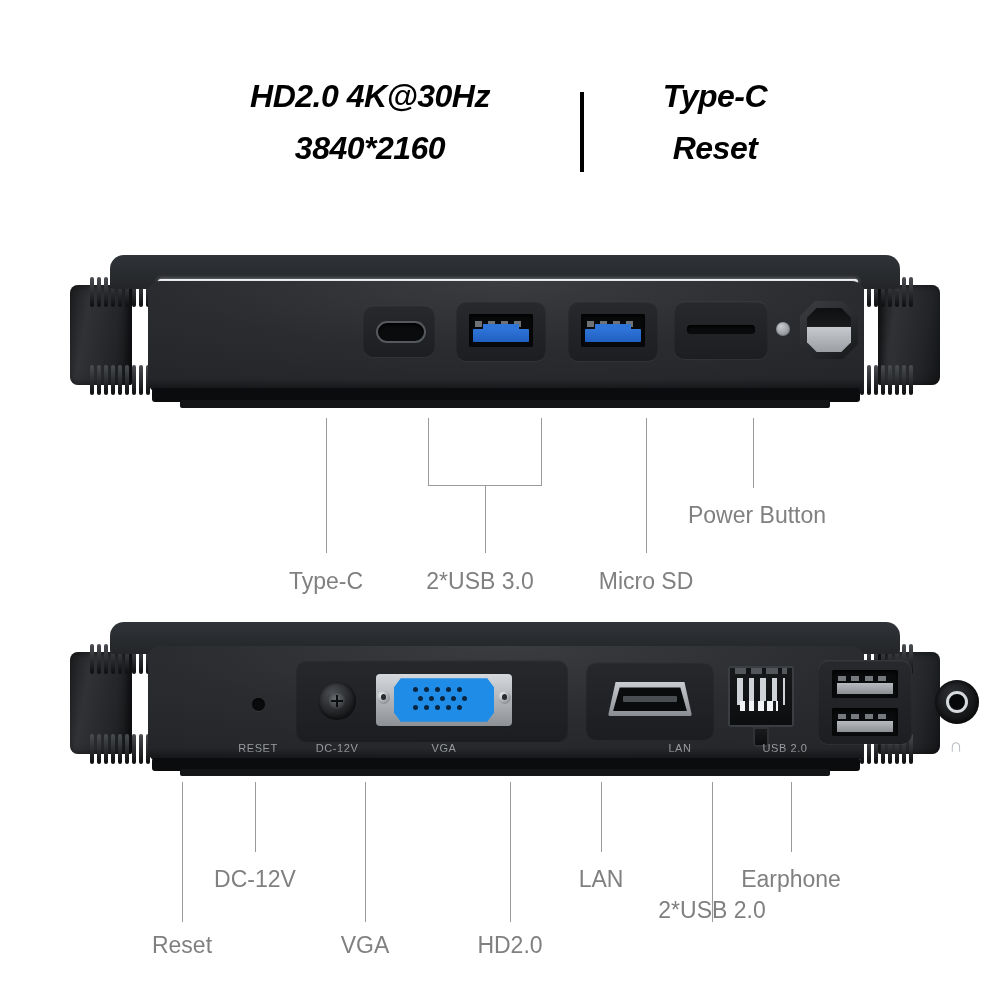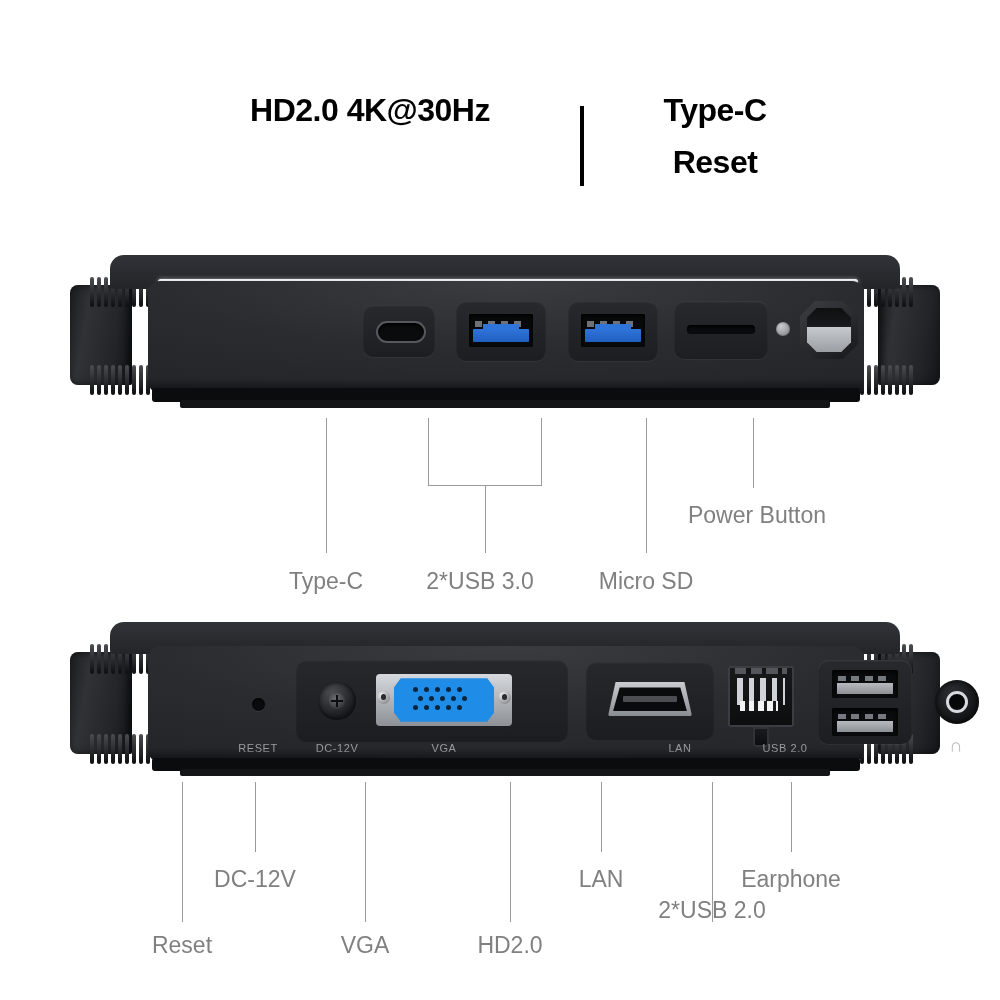--- a/index.html
+++ b/index.html
@@ -4,21 +4,21 @@
 <style>
   html,body{margin:0;padding:0;}
   body{
     width:1000px;height:1000px;background:#ffffff;
     font-family:"Liberation Sans", sans-serif;
     position:relative;overflow:hidden;
   }
   .stage{position:absolute;left:0;top:0;width:1000px;height:1000px;}
 
   
-  .header{position:absolute;left:0;top:84px;width:1000px;height:120px;}
+  .header{position:absolute;left:0;top:70px;width:1000px;height:120px;font-style:italic;}
   .hdr-left{position:absolute;left:180px;top:0;width:380px;text-align:center;}
   .hdr-right{position:absolute;left:610px;top:0;width:210px;text-align:center;}
   .hdr-line{
     font-size:32px;font-weight:bold;color:#000;letter-spacing:-0.5px;
     line-height:52px;white-space:nowrap;
   }
   .hdr-divider{
     position:absolute;left:580px;top:22px;width:4px;height:80px;background:#000;
   }
 
@@ -254,20 +254,21 @@
   }
 </style>
 </head>
 <body>
 
 <div class="stage">
 
   <div class="header">
     <div class="hdr-left">
       <div class="hdr-line">HD2.0 4K@30Hz</div>
+      <div class="hdr-line">3840*2160</div>
     </div>
     <div class="hdr-divider"></div>
     <div class="hdr-right">
       <div class="hdr-line">Type-C</div>
       <div class="hdr-line">Reset</div>
     </div>
   </div>
 
   <div class="device" style="left:70px;top:255px;width:870px;height:160px;">
 

